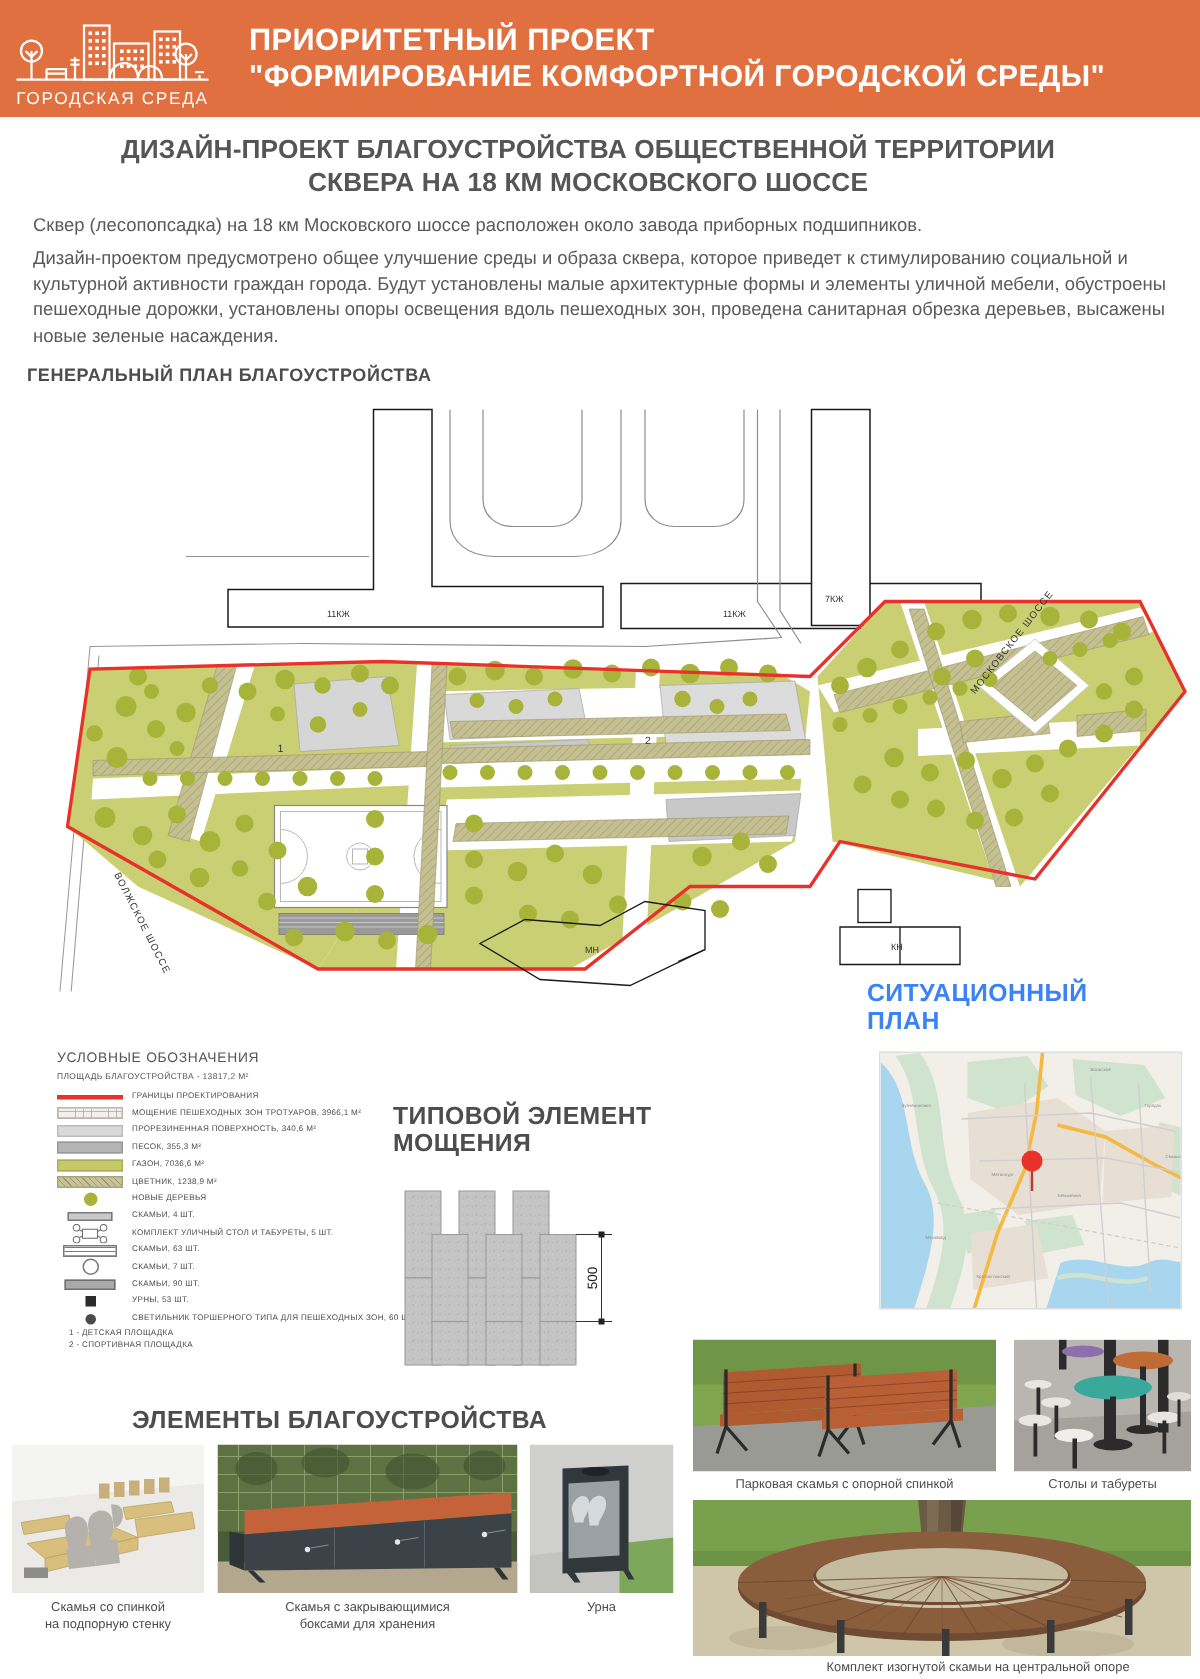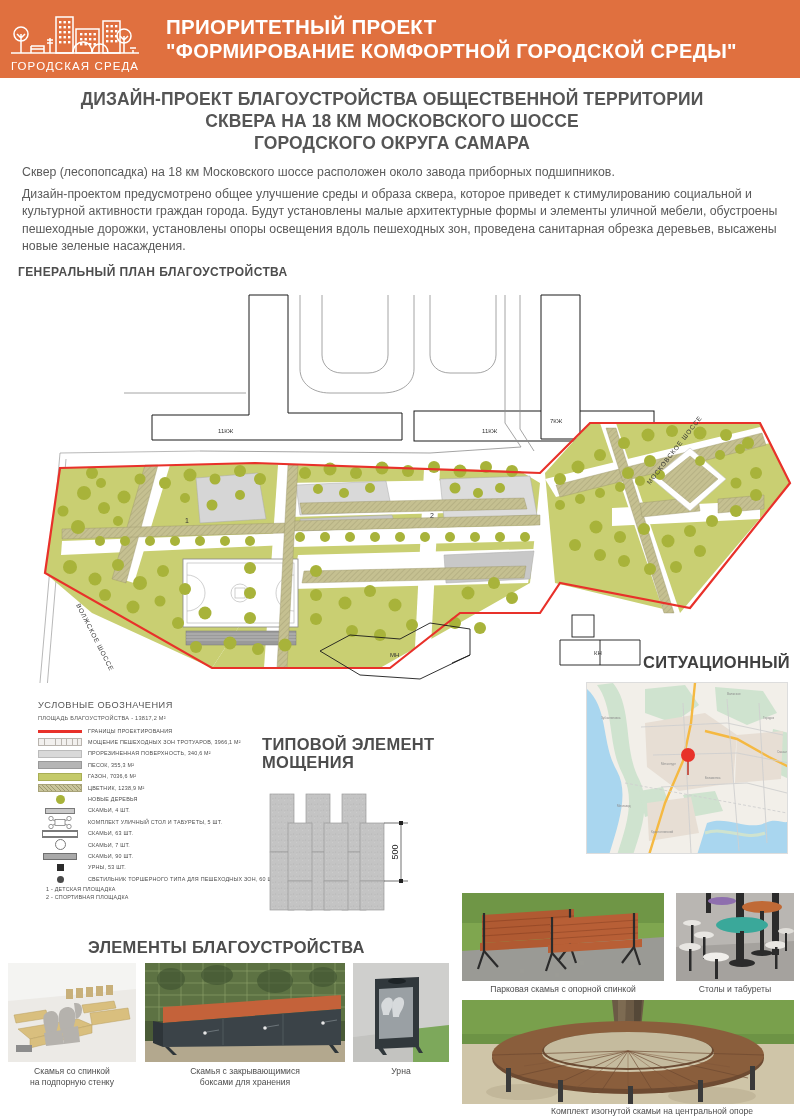--- a/index.html
+++ b/index.html
@@ -120,22 +120,22 @@
 
   
   .paving-sec { position: absolute; left: 262px; top: 735px; width: 230px; }
   .paving-head { font-size: 16.5px; font-weight: bold; color: #4d4d4d; line-height: 1.12;
      letter-spacing: 0.3px; }
   .paving-fig { position: relative; margin-top: 18px; }
 
   
   .sitplan-sec { position: absolute; left: 578px; top: 653px; width: 212px; }
   .sitplan-head {
-    font-size: 16.5px; font-weight: bold; color: #404040;
-    text-align: right; line-height: 1.15; letter-spacing: 0.3px;
+    font-size: 16.5px; font-weight: bold; color: #3b82f6;
+    line-height: 1.15; letter-spacing: 0.3px;
   }
   .sitmap { margin-top: 10px; width: 202px; height: 172px; margin-left: 8px;
      position: relative; overflow: hidden; border: 0.5px solid #ddd; }
 
   
   .elem-head {
     position: absolute; left: 88px; top: 938px;
     font-size: 16.5px; font-weight: bold; color: #4d4d4d; letter-spacing: 0.3px;
   }
   .photo { position: absolute; overflow: hidden; }
@@ -212,21 +212,20 @@
   </div>
   <div class="banner-titles">
     <div>ПРИОРИТЕТНЫЙ ПРОЕКТ</div>
     <div class="banner-line2">"ФОРМИРОВАНИЕ КОМФОРТНОЙ ГОРОДСКОЙ СРЕДЫ"</div>
   </div>
 </div>
 
 <div class="main-title">
   <div>ДИЗАЙН-ПРОЕКТ БЛАГОУСТРОЙСТВА ОБЩЕСТВЕННОЙ ТЕРРИТОРИИ</div>
   <div>СКВЕРА НА 18 КМ МОСКОВСКОГО ШОССЕ</div>
-  <div>ГОРОДСКОГО ОКРУГА САМАРА</div>
 </div>
 
 <div class="body-text">
   <p>Сквер (лесопопсадка) на 18 км Московского шоссе расположен около завода приборных подшипников.</p>
   <p class="p2">Дизайн-проектом предусмотрено общее улучшение среды и образа сквера, которое приведет к стимулированию социальной и культурной активности граждан города. Будут установлены малые архитектурные формы и элементы уличной мебели, обустроены пешеходные дорожки, установлены опоры освещения вдоль пешеходных зон, проведена санитарная обрезка деревьев, высажены новые зеленые насаждения.</p>
 </div>
 
 <div class="sec-head genplan-head">ГЕНЕРАЛЬНЫЙ ПЛАН БЛАГОУСТРОЙСТВА</div>
 
 <div class="plan-wrap">
@@ -605,20 +604,21 @@
       </g>
       <rect x="137" y="31" width="4" height="4" fill="#222"></rect>
       <rect x="137" y="89" width="4" height="4" fill="#222"></rect>
       <text x="136" y="62" font-family="Liberation Sans, sans-serif" font-size="9" fill="#222" transform="rotate(-90 136 62)" text-anchor="middle">500</text>
     </svg>
   </div>
 </div>
 
 <div class="sitplan-sec">
   <div class="sitplan-head">СИТУАЦИОННЫЙ</div>
+  <div class="sitplan-head">ПЛАН</div>
   <div class="sitmap">
     <svg width="202" height="172" viewBox="0 0 202 172">
       <rect width="202" height="172" fill="#f2efe9"></rect>
 
       <path d="M0 6 C22 26 14 60 30 88 C42 110 32 140 22 172 L0 172 Z" fill="#a9d6ef"></path>
       <path d="M26 0 C46 24 36 66 52 96 C64 120 54 148 46 172 L30 172 C40 142 48 116 36 92 C20 62 28 26 10 2 Z" fill="#cfe3cf"></path>
       <path d="M120 140 C140 132 160 148 178 140 C190 134 198 142 202 138 L202 172 L110 172 Z" fill="#a9d6ef"></path>
       <path d="M118 150 C138 143 158 158 178 150" fill="none" stroke="#cfe3cf" stroke-width="3"></path>
 
       <g fill="#cfe3cf">

